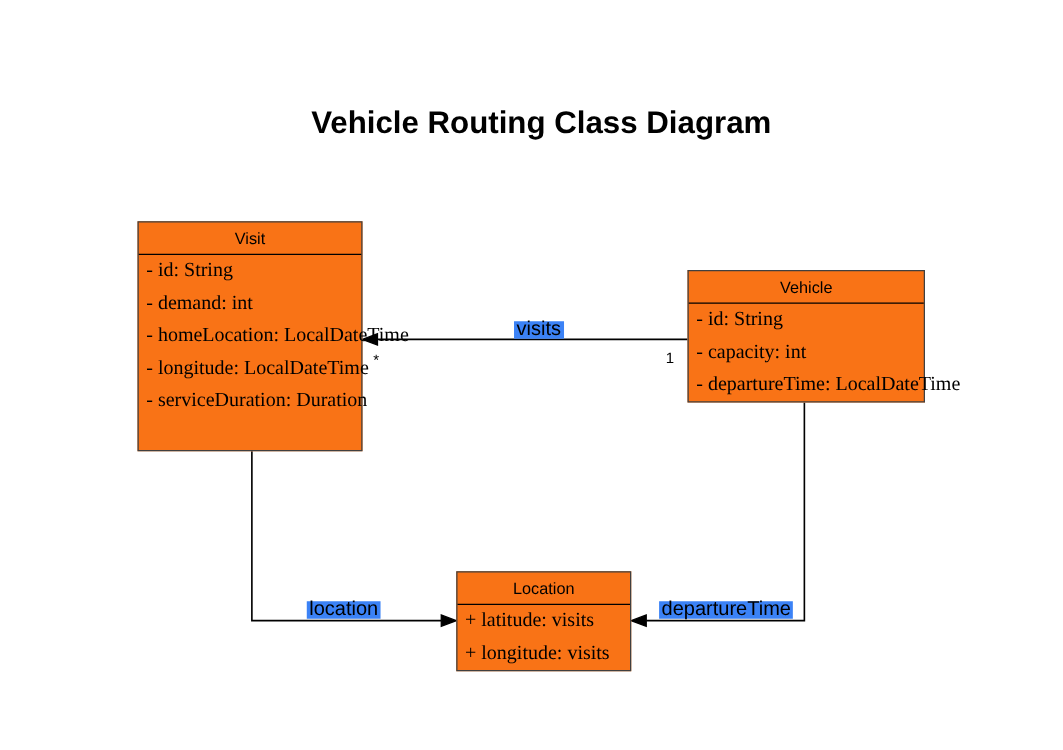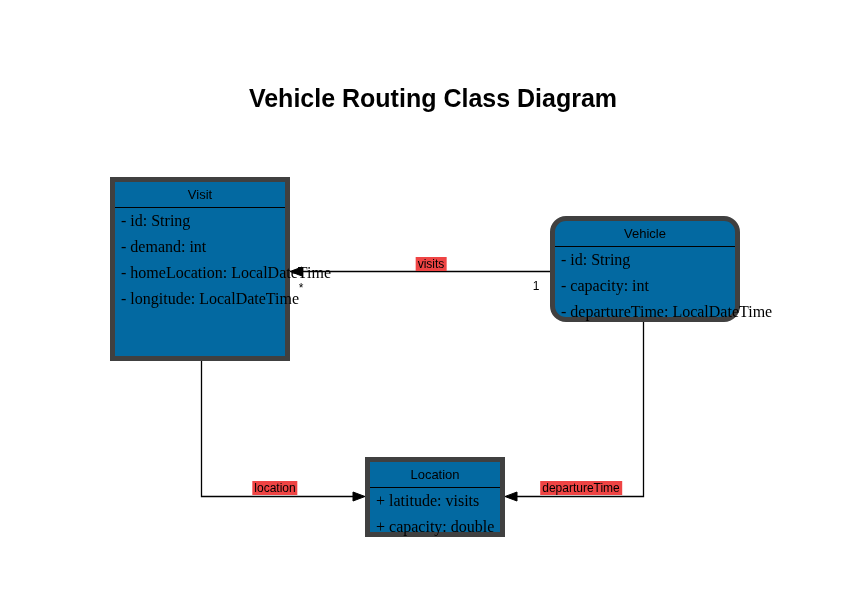--- a/index.html
+++ b/index.html
@@ -38,22 +38,22 @@
     stroke-width: 1.3;
     fill: none;
   }
   .edges-layer polygon {
     fill: #000000;
     stroke: #000000;
   }
   .uml-class {
     position: absolute;
     box-sizing: border-box;
-    background: #0369a1;
-    border: 5px solid #404040;
+    background: #f97316;
+    border: 1px solid #404040;
   }
   .uml-header {
     box-sizing: border-box;
     height: 26px;
     border-bottom: 1px solid #000000;
     display: flex;
     align-items: center;
     justify-content: center;
     font-size: 13px;
     white-space: nowrap;
@@ -63,24 +63,24 @@
     height: 26px;
     line-height: 26px;
     padding-left: 6px;
     font-size: 16px;
     white-space: nowrap;
     font-family: Liberation Serif, serif;
   }
   .edge-label {
     position: absolute;
     transform: translateX(-50%);
-    font-size: 12px;
+    font-size: 16px;
     line-height: 14px;
     white-space: nowrap;
-    background: #ef4444;
+    background: #3b82f6;
     padding: 0 2px;
   }
   .mult {
     position: absolute;
     transform: translateX(-50%);
     font-size: 12px;
     line-height: 14px;
     white-space: nowrap;
   }
 </style>
@@ -109,37 +109,38 @@
     </g>
   </svg>
 
   <div class="uml-class" style="left:110px; top:177px; width:180px; height:184px;">
     <div class="uml-header">Visit</div>
     <div>
       <div class="uml-attr">- id: String</div>
       <div class="uml-attr">- demand: int</div>
       <div class="uml-attr">- homeLocation: LocalDateTime</div>
       <div class="uml-attr">- longitude: LocalDateTime</div>
+      <div class="uml-attr">- serviceDuration: Duration</div>
     </div>
   </div>
 
-  <div class="uml-class" style="left:550px; top:216px; width:190px; height:106px;border-radius:16px;">
+  <div class="uml-class" style="left:550px; top:216px; width:190px; height:106px;">
     <div class="uml-header">Vehicle</div>
     <div>
       <div class="uml-attr">- id: String</div>
       <div class="uml-attr">- capacity: int</div>
       <div class="uml-attr">- departureTime: LocalDateTime</div>
     </div>
   </div>
 
   <div class="uml-class" style="left:365px; top:457px; width:140px; height:80px;">
     <div class="uml-header">Location</div>
     <div>
       <div class="uml-attr">+ latitude: visits</div>
-      <div class="uml-attr">+ capacity: double</div>
+      <div class="uml-attr">+ longitude: visits</div>
     </div>
   </div>
 
   <div class="edge-label" style="left:431px; top:257px;">visits</div>
   <div class="mult" style="left:301px; top:281px;">*</div>
   <div class="mult" style="left:536px; top:279px;">1</div>
 
   <div class="edge-label" style="left:275px; top:481px;">location</div>
 
   <div class="edge-label" style="left:581px; top:481px;">departureTime</div>

